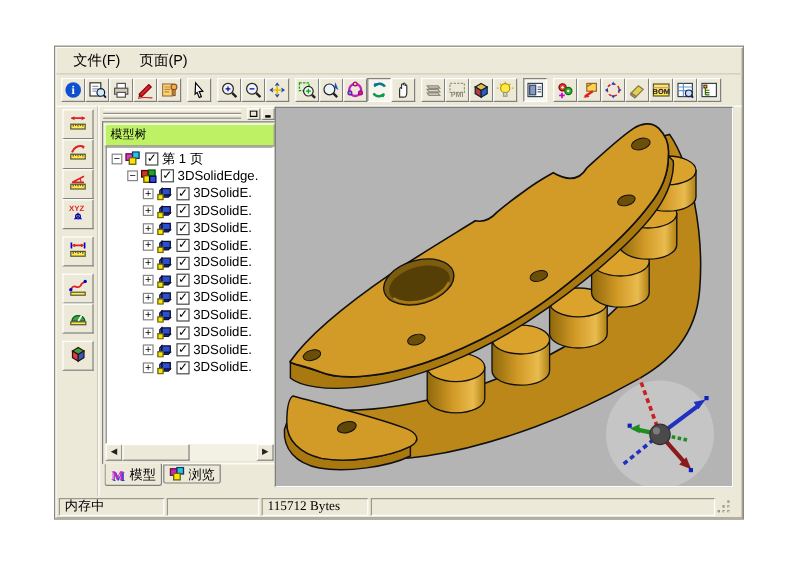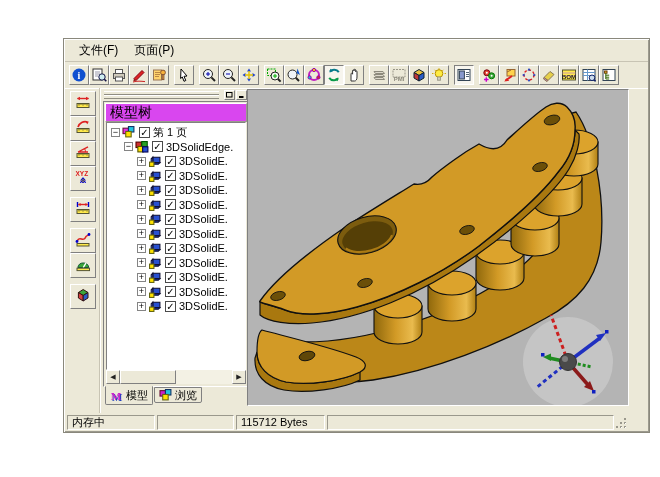--- a/index.html
+++ b/index.html
@@ -1,20 +1,20 @@
 <!DOCTYPE html>
 <html><head>
 <meta charset="utf-8">
 <style>
   html,body{margin:0;padding:0;background:#fff;}
   .page{position:relative;width:660px;height:477px;background:#fff;overflow:hidden;
         font-family:"Liberation Sans","DejaVu Sans",sans-serif;}
-  .app-window{position:absolute;left:63px;top:38px;width:573px;height:393px;
+  .app-window{position:absolute;left:45px;top:38px;width:573px;height:393px;
         background:#ece9d8;border:1px solid #8a887c;
-        box-shadow:inset 1px 1px 0 #ffffff, inset -1px -1px 0 #9c9a8e;padding-left:12px;}
+        box-shadow:inset 1px 1px 0 #ffffff, inset -1px -1px 0 #9c9a8e;}
   
   .menubar{position:absolute;left:1px;top:1px;right:1px;height:21px;display:flex;align-items:center;
         padding-left:6px;font-size:12px;color:#000;border-bottom:1px solid #fff;}
   .menu-item{padding:2px 8px;cursor:default;}
   
   .toolbar{position:absolute;left:1px;top:22px;right:1px;height:27px;display:flex;align-items:center;
         padding-left:4px;border-bottom:1px solid #fff;box-shadow:inset 0 1px 0 #c8c4b4;}
   .tgap{width:5px;height:100%;}
   .tb{width:20px;height:20px;box-sizing:border-box;border:1px solid;border-color:#fff #808080 #808080 #fff;
       background:#ece9d8;display:flex;align-items:center;justify-content:center;padding:0;}
@@ -29,22 +29,22 @@
   
   .tree-panel{position:absolute;left:39px;top:50px;width:146px;height:318px;}
   .grip-bar{position:relative;height:12px;}
   .grip-line{position:absolute;left:1px;right:30px;height:2px;border-top:1px solid #fff;border-bottom:1px solid #908e82;}
   .g1{top:2px;} .g2{top:6px;}
   .grip-btn{position:absolute;top:1px;width:11px;height:10px;box-sizing:border-box;border:1px solid;
       border-color:#fff #808080 #808080 #fff;background:#ece9d8;display:flex;align-items:center;justify-content:center;}
   .gb1{right:14px;} .gb2{right:2px;}
   .panel-frame{position:absolute;left:0;top:12px;right:0;bottom:20px;box-sizing:border-box;
       border:1px solid;border-color:#808080 #fff #fff #808080;background:#ece9d8;}
-  .panel-title{height:17px;line-height:17px;font-size:14px;padding-left:4px;color:#000;
-      border:1px solid;border-color:#fff #9c9a8e #9c9a8e #fff;margin:1px;background:#d946ef;}
+  .panel-title{height:17px;line-height:17px;font-size:10px;padding-left:4px;color:#000;
+      border:1px solid;border-color:#fff #9c9a8e #9c9a8e #fff;margin:1px;background:#bef264;}
   .tree-area{position:absolute;left:2px;top:20px;right:2px;bottom:16px;background:#fff;
       border:1px solid;border-color:#808080 #fff #fff #808080;overflow:hidden;padding-top:2px;}
   .trow{display:flex;align-items:center;height:14.5px;font-size:11px;white-space:nowrap;}
   .eb{width:9px;height:9px;box-sizing:border-box;border:1px solid #848484;background:#fff;
       font-size:9px;line-height:6px;text-align:center;flex:0 0 auto;color:#000;}
   .nicon{width:14px;height:12px;margin-left:2px;flex:0 0 auto;}
   .cb{width:11px;height:11px;box-sizing:border-box;border:1px solid #4a4a4a;background:#fff;margin-left:3px;
       font-size:10px;line-height:9px;text-align:center;flex:0 0 auto;}
   .tlabel{margin-left:3px;color:#000;text-align:right;}
   .hscroll{position:absolute;left:2px;bottom:2px;right:2px;height:14px;background:#f3f1e4;display:flex;}
@@ -58,21 +58,21 @@
       background:#ece9d8;border:1px solid #808080;border-radius:0 0 2px 2px;box-sizing:border-box;}
   .tab.active{height:19px;border-top:1px solid #ece9d8;margin-top:-1px;background:#ece9d8;}
   .tabicon{width:14px;height:12px;margin-right:2px;}
   
   .viewport{position:absolute;left:183px;top:50px;width:380px;height:315px;background:#b4b4b4;
       border:1px solid;border-color:#808080 #fff #fff #808080;box-sizing:content-box;}
   
   .statusbar{position:absolute;left:1px;right:1px;bottom:1px;height:17px;display:flex;align-items:center;}
   .sfield{height:15px;box-sizing:border-box;border:1px solid;border-color:#9a988c #fff #fff #9a988c;
       background:#ece9d8;font-size:11px;line-height:13px;padding:0 4px;margin-left:2px;overflow:hidden;
-      font-family:Liberation Sans, sans-serif;}
+      font-family:Liberation Serif, serif;}
   .sgrip{width:13px;height:13px;margin-left:1px;}
 </style>
 </head>
 <body>
 
 <div class="page">
   <div class="app-window">
 
     <div class="menubar">
       <span class="menu-item">文件(F)</span>

